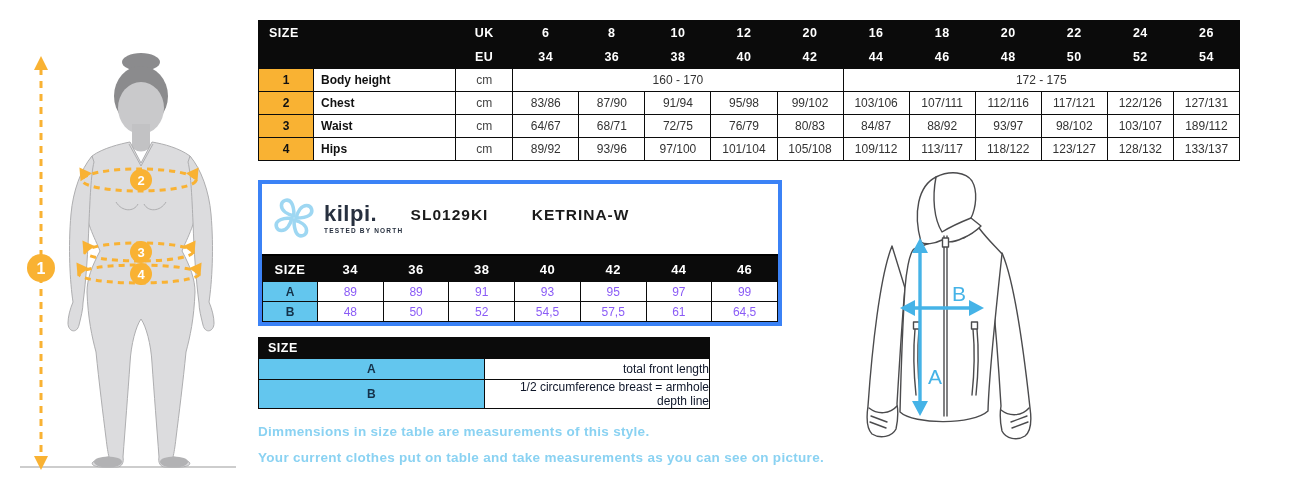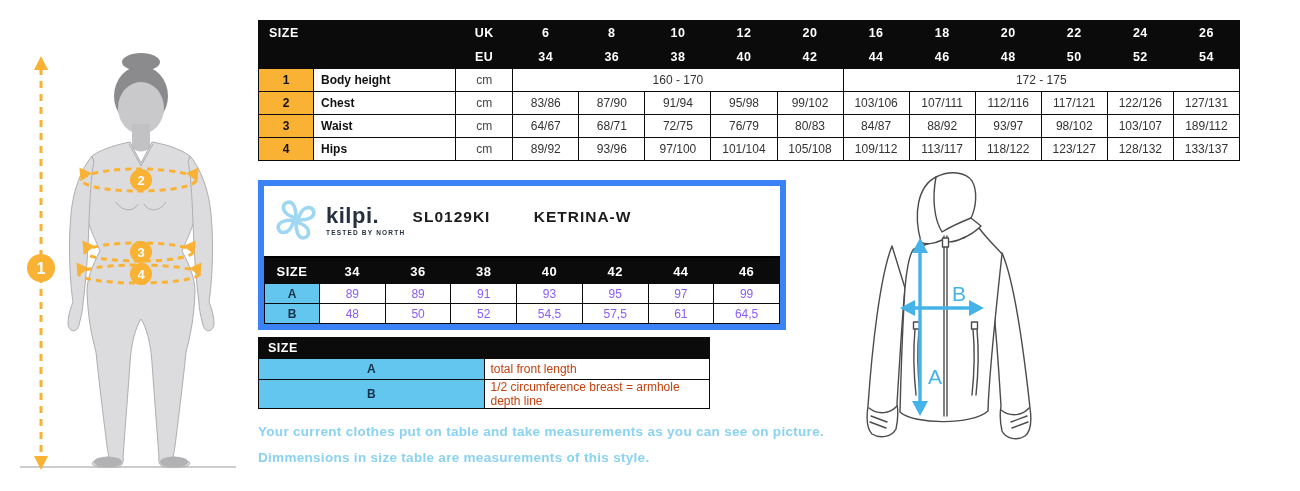--- a/index.html
+++ b/index.html
@@ -13,21 +13,21 @@
         text-align:center;vertical-align:middle;white-space:nowrap;overflow:hidden;}
   .size-table thead th{background:#0b0b0b;color:#fff;font-weight:bold;font-size:12.5px;
         letter-spacing:.5px;border-color:#0b0b0b;height:23px;}
   .size-table th.size-lbl{text-align:left;vertical-align:top;padding:5px 0 0 10px;}
   .size-table td.num{background:#f9b233;font-weight:bold;color:#111;}
   .size-table td.lbl{text-align:left;padding-left:7px;font-weight:bold;color:#111;}
   .size-table td.unit{color:#444;font-weight:normal;}
   .size-table td.val{color:#333;font-weight:normal;}
 
   
-  .product-box{position:absolute;left:258px;top:180px;width:516px;border:6px solid #3b82f6;background:#fff;}
+  .product-box{position:absolute;left:258px;top:180px;width:516px;border:4px solid #3b82f6;background:#fff;}
   .product-header{position:relative;height:70px;border-bottom:2px solid #000;}
   .logo{position:absolute;left:10px;top:12px;display:flex;align-items:center;gap:8px;}
   .brand-name{font-weight:bold;font-size:22px;color:#27303f;letter-spacing:.5px;line-height:22px;}
   .brand-tagline{font-size:6.5px;font-weight:bold;color:#27303f;letter-spacing:1.2px;
         text-transform:uppercase;margin-top:2px;}
   .product-title{position:absolute;left:0;right:0;top:22px;text-align:center;font-weight:bold;
         font-size:15.5px;letter-spacing:1px;color:#1b1b1b;}
   .product-title span{margin:0 19px;}
   .ptable{width:100%;font-size:12px;}
   .ptable th,.ptable td{border:1.6px solid #0b0b0b;height:19px;text-align:center;padding:0;}
@@ -35,21 +35,21 @@
         letter-spacing:.5px;border-color:#0b0b0b;height:24px;}
   .ptable td.ab,.legend td.ab{background:#63c6ee;font-weight:bold;color:#14324a;}
   .ptable td.pval{color:#8b5cf6;}
 
   
   .legend{position:absolute;left:258px;top:337px;width:452px;font-size:12px;}
   .legend th,.legend td{border:1.6px solid #0b0b0b;height:20px;padding:0;}
   .legend th{background:#0b0b0b;color:#fff;text-align:left;padding-left:9px;font-size:12.5px;
         letter-spacing:.5px;border-color:#0b0b0b;}
   .legend td.ab{width:55px;text-align:center;}
-  .legend td.desc{text-align:left;padding-left:6px;color:#c2410c;font-weight:normal;}
+  .legend td.desc{text-align:right;padding-left:6px;color:#0f172a;font-weight:normal;}
 
   
   .notes{position:absolute;left:258px;top:424px;font-size:13.5px;font-weight:bold;
         color:#8ad2f2;letter-spacing:.3px;}
   .notes p{margin:0 0 11px 0;}
 
   
   svg text{font-family:"Liberation Sans",sans-serif;}
   .figure-svg{position:absolute;left:8px;top:52px;}
   .jacket-svg{position:absolute;left:852px;top:158px;}
@@ -304,22 +304,22 @@
       <td class="desc">total front length</td>
     </tr>
     <tr>
       <td class="ab">B</td>
       <td class="desc">1/2 circumference breast = armhole depth line</td>
     </tr>
   </tbody>
     </table>
 
   <div class="notes">
+    <p>Dimmensions in size table are measurements of this style.</p>
     <p>Your current clothes put on table and take measurements as you can see on picture.</p>
-    <p>Dimmensions in size table are measurements of this style.</p>
   </div>
 
   <svg class="jacket-svg" width="220" height="300" viewBox="0 0 220 300">
     <g stroke="#4b4b4d" stroke-width="1.4" fill="#ffffff" stroke-linejoin="round" stroke-linecap="round">
 
       <path d="M40,88 C28,118 20,190 16,248 C14,262 16,272 20,276 C28,281 40,279 44,271
                C46,262 46,252 45,246 C48,196 51,150 53,130 Z"></path>
       <path d="M150,95 C162,122 172,195 178,250 C180,264 178,274 173,278 C165,283 154,281 150,273
                C148,264 148,254 149,248 C146,198 142,152 140,132 Z"></path>
       <path d="M17,250 C26,257 38,256 45,248 M19,258 L35,264 M18,264 L34,270" fill="none"></path>

